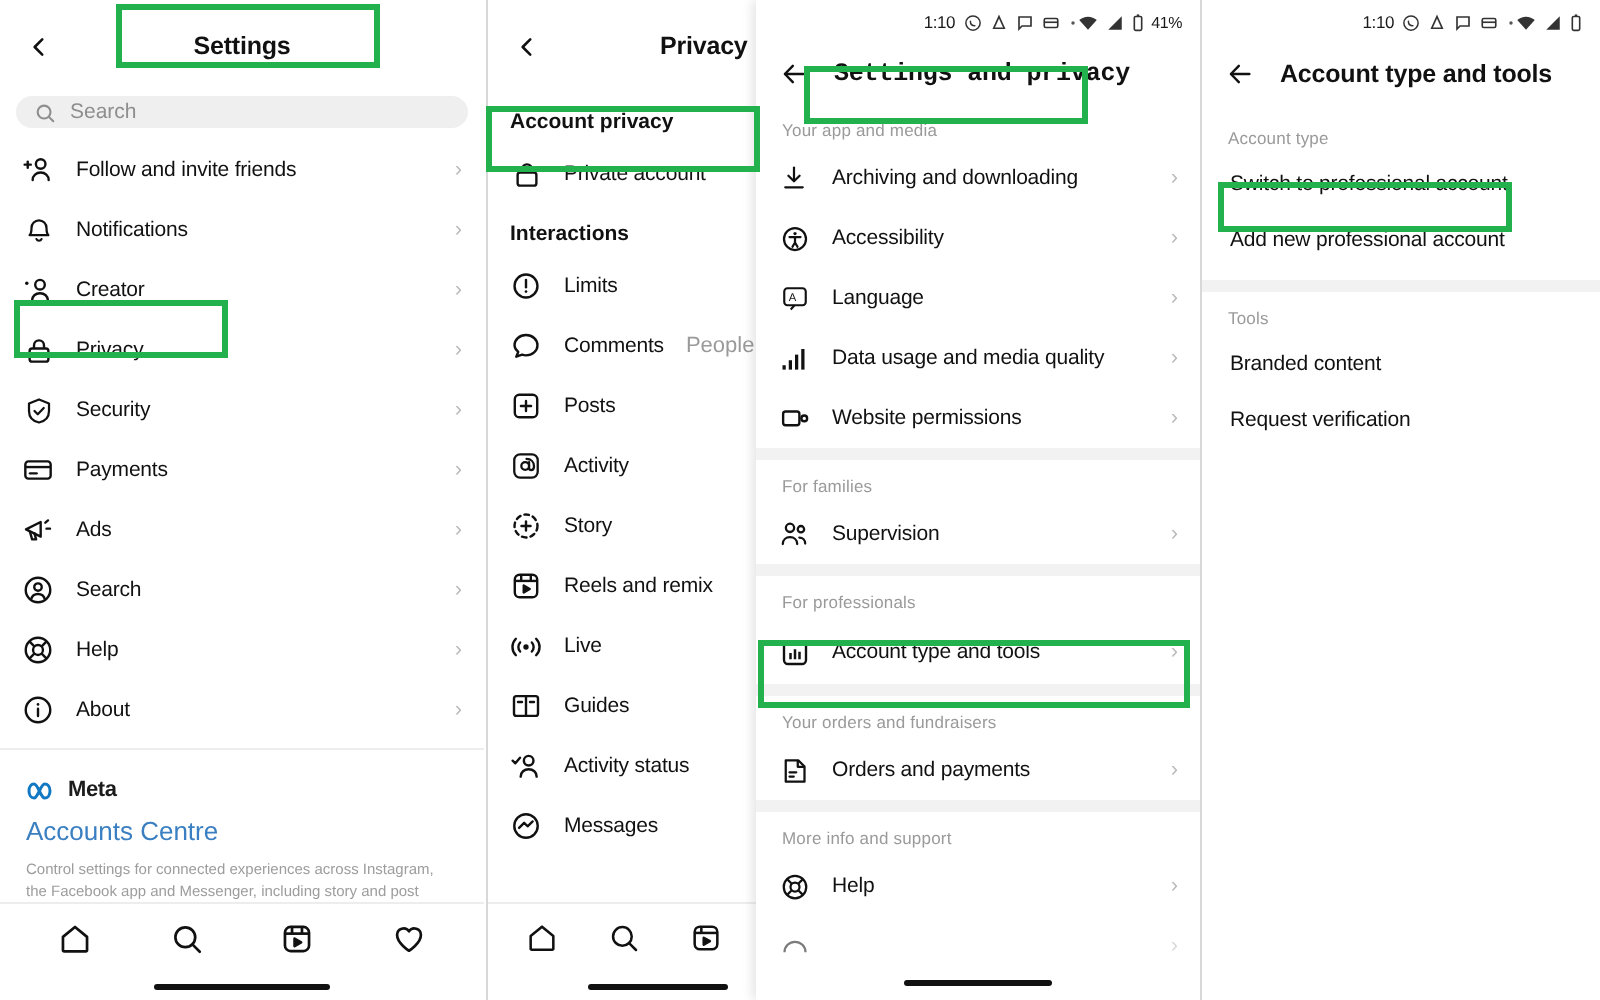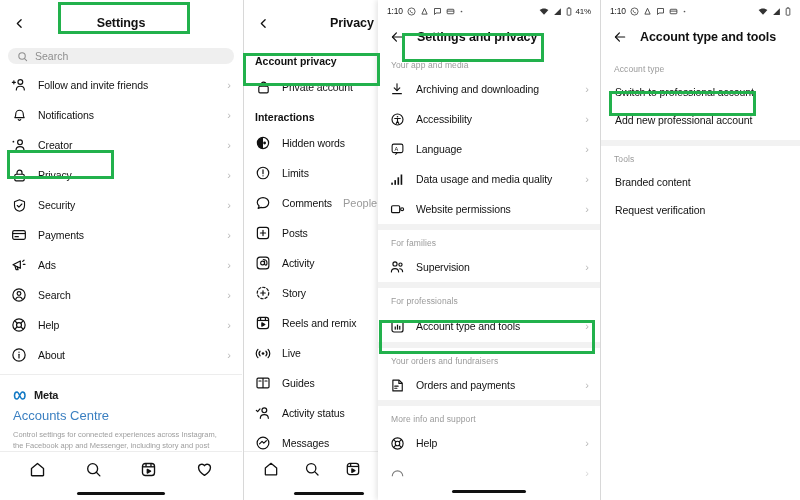--- a/index.html
+++ b/index.html
@@ -17,21 +17,21 @@
     background: #ffffff;
     overflow: hidden;
     height: 500px;
   }
   .panel.edge-l { border-left: 1px solid #d8d8d8; }
 
   
   .statusbar {
     height: 22px; display: flex; align-items: center;
     padding: 0 9px; font-size: 8px; color: #1a1a1a;
-    justify-content: space-between;
+    justify-content: flex-end;
   }
   .sb-left, .sb-right { display: flex; align-items: center; gap: 4px; }
   .sb-time { font-size: 8.5px; font-weight: 500; letter-spacing: -.2px; }
   .sb-ico { display: inline-flex; align-items: center; }
   .sb-batt { font-size: 8px; letter-spacing: -.2px; }
 
   
   .appbar { display: flex; align-items: center; height: 46px; padding: 0 8px; }
   .appbar .back {
     width: 22px; height: 22px; flex: 0 0 22px;
@@ -317,30 +317,20 @@
           </svg>
       </span>
       <span class="lbl">Private account</span>
     </div>
 
     <div class="section-hd">Interactions</div>
 
     <div>
       <div class="row">
         <span class="ico">
-          <svg width="16" height="16" viewBox="0 0 24 24" fill="none" stroke="#111" stroke-width="1.8">
-              <circle cx="12" cy="12" r="8.4"></circle>
-              <path d="M12 3.6a8.4 8.4 0 0 0 0 16.8z" fill="#111" stroke="none"></path>
-              <circle cx="14.4" cy="12" r="2.1" fill="#111" stroke="none"></circle>
-            </svg>
-        </span>
-        <span class="lbl">Hidden words</span>
-      </div>
-      <div class="row">
-        <span class="ico">
           <svg width="16" height="16" viewBox="0 0 24 24" fill="none" stroke="#111" stroke-width="1.8" stroke-linecap="round">
               <circle cx="12" cy="12" r="8.6"></circle>
               <line x1="12" y1="7.4" x2="12" y2="13"></line>
               <circle cx="12" cy="16.2" r="1" fill="#111" stroke="none"></circle>
             </svg>
         </span>
         <span class="lbl">Limits</span>
       </div>
       <div class="row">
         <span class="ico">
@@ -511,21 +501,21 @@
         <span class="sb-ico">
           <svg width="6" height="9" viewBox="0 0 12 22" fill="none" stroke="#333" stroke-width="2">
               <rect x="1.5" y="3" width="9" height="17" rx="1.6"></rect>
               <line x1="4.5" y1="1.5" x2="7.5" y2="1.5"></line>
             </svg>
         </span>
         <span class="sb-batt">41%</span>
       </div>
     </div>
 
-    <div class="appbar" style="height:30px;">
+    <div class="appbar" style="height:30px;font-family:Liberation Mono, monospace;">
       <span class="back">
         <svg width="14" height="14" viewBox="0 0 24 24" fill="none" stroke="#111" stroke-width="2.1" stroke-linecap="round" stroke-linejoin="round">
             <line x1="20" y1="12" x2="4.5" y2="12"></line>
             <polyline points="11 5 4.2 12 11 19"></polyline>
           </svg>
       </span>
       <span class="title" style="margin-left:9px;">Settings and privacy</span>
     </div>
 
     <div class="group-hd">Your app and media</div>

